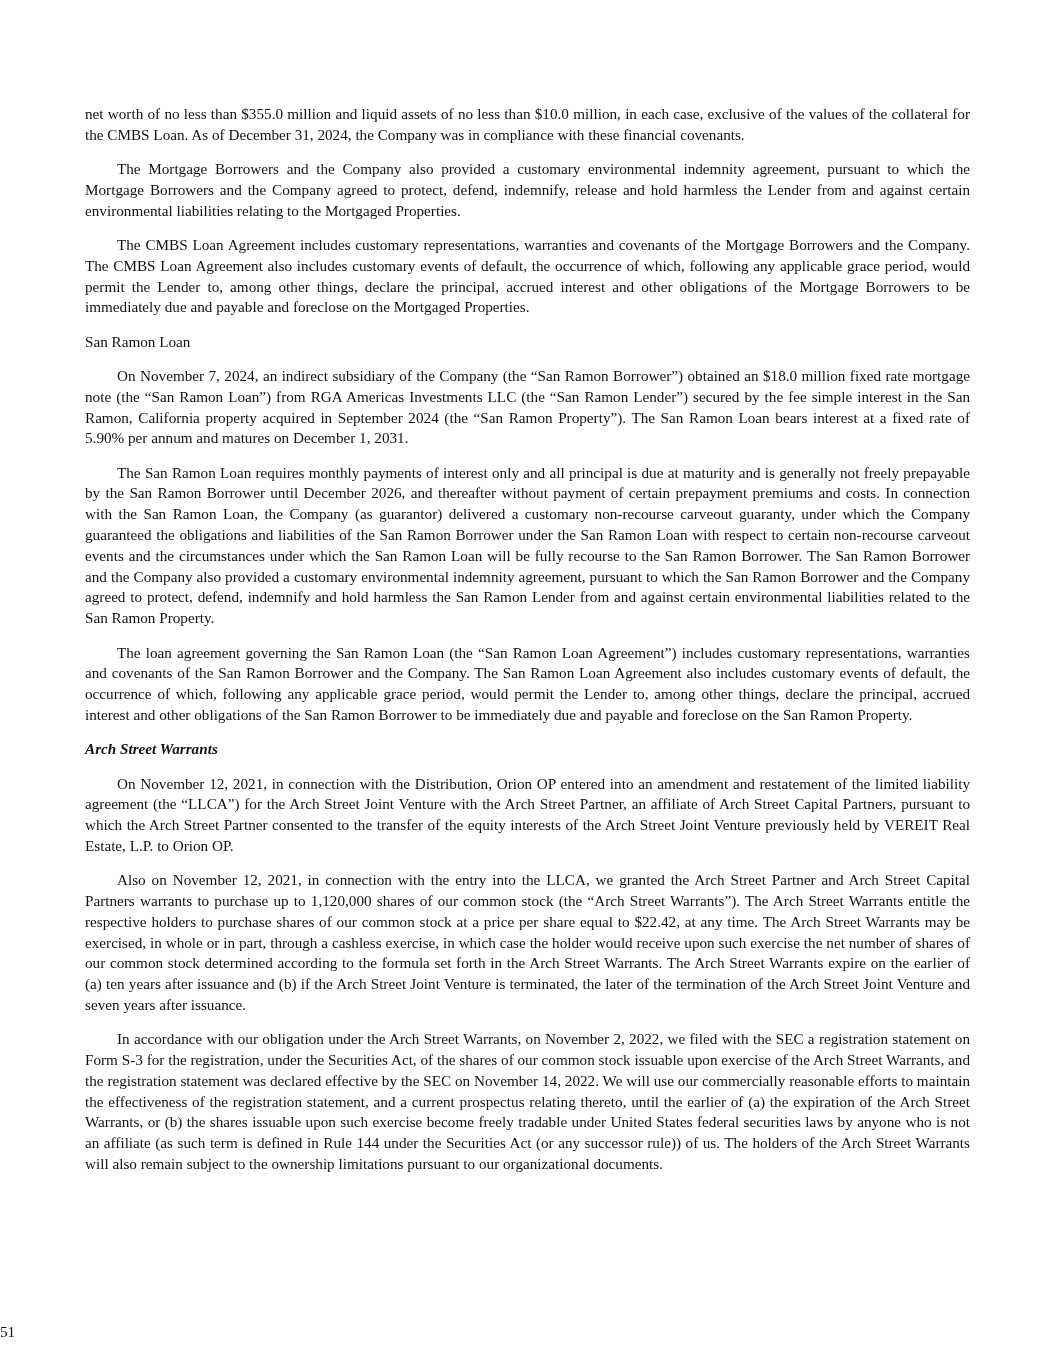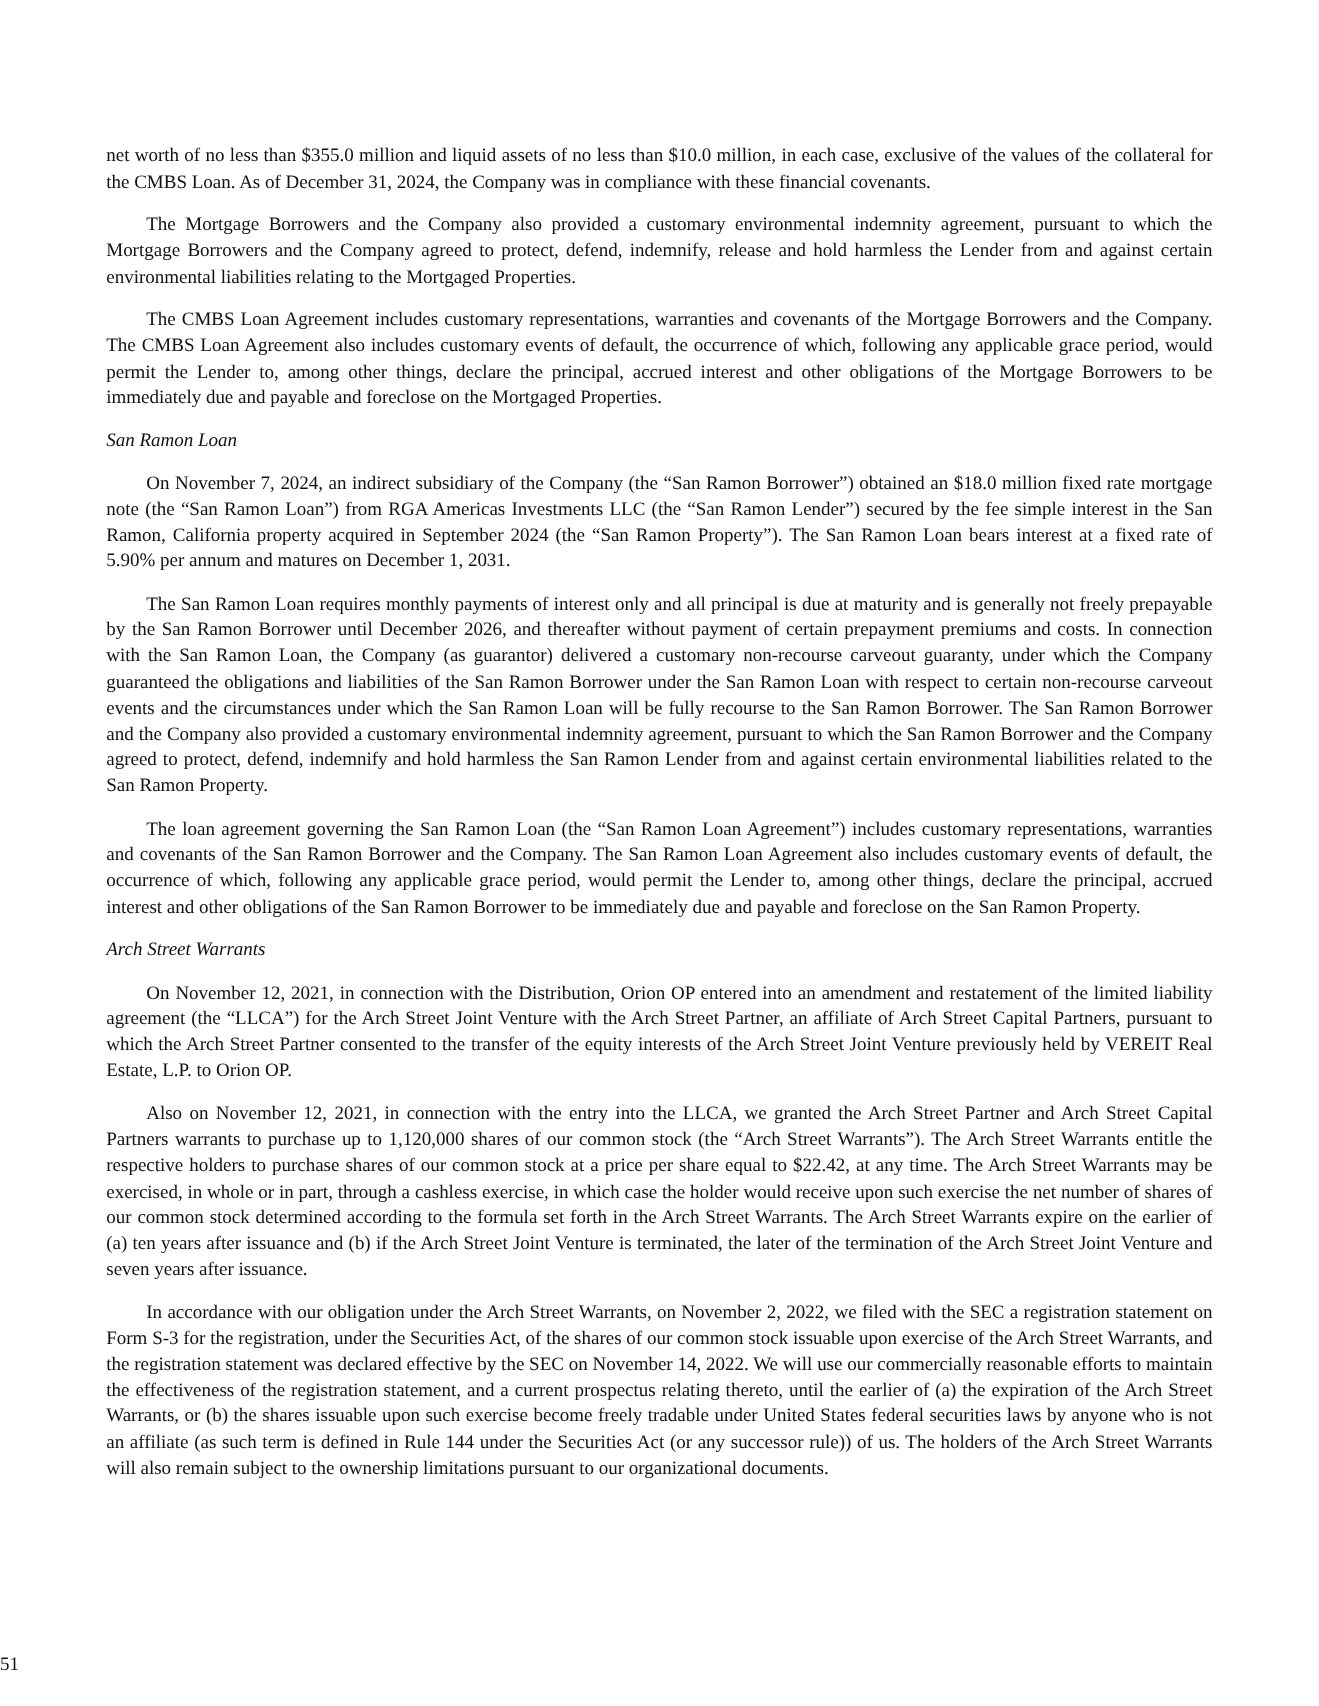--- a/index.html
+++ b/index.html
@@ -20,28 +20,27 @@
       position: absolute;
       left: 85px;
       top: 104px;
       width: 885px;
     }
     p {
       margin: 0 0 13.5px 0;
       text-align: justify;
       text-indent: 32px;
     }
-    p.noindent { text-indent: 0; margin-top: 11px; }
+    p.noindent { text-indent: 0; }
     .heading-italic {
-      font-style: italic;
       margin: 0 0 13.5px 0;
     }
     .heading-bold-italic {
       font-style: italic;
-      font-weight: normal;
+      font-weight: bold;
       margin: 0 0 13.5px 0;
     }
     .page-number {
       position: absolute;
       left: 0;
       width: 1055px;
       top: 1322px;
     }
   </style>
 </head>

